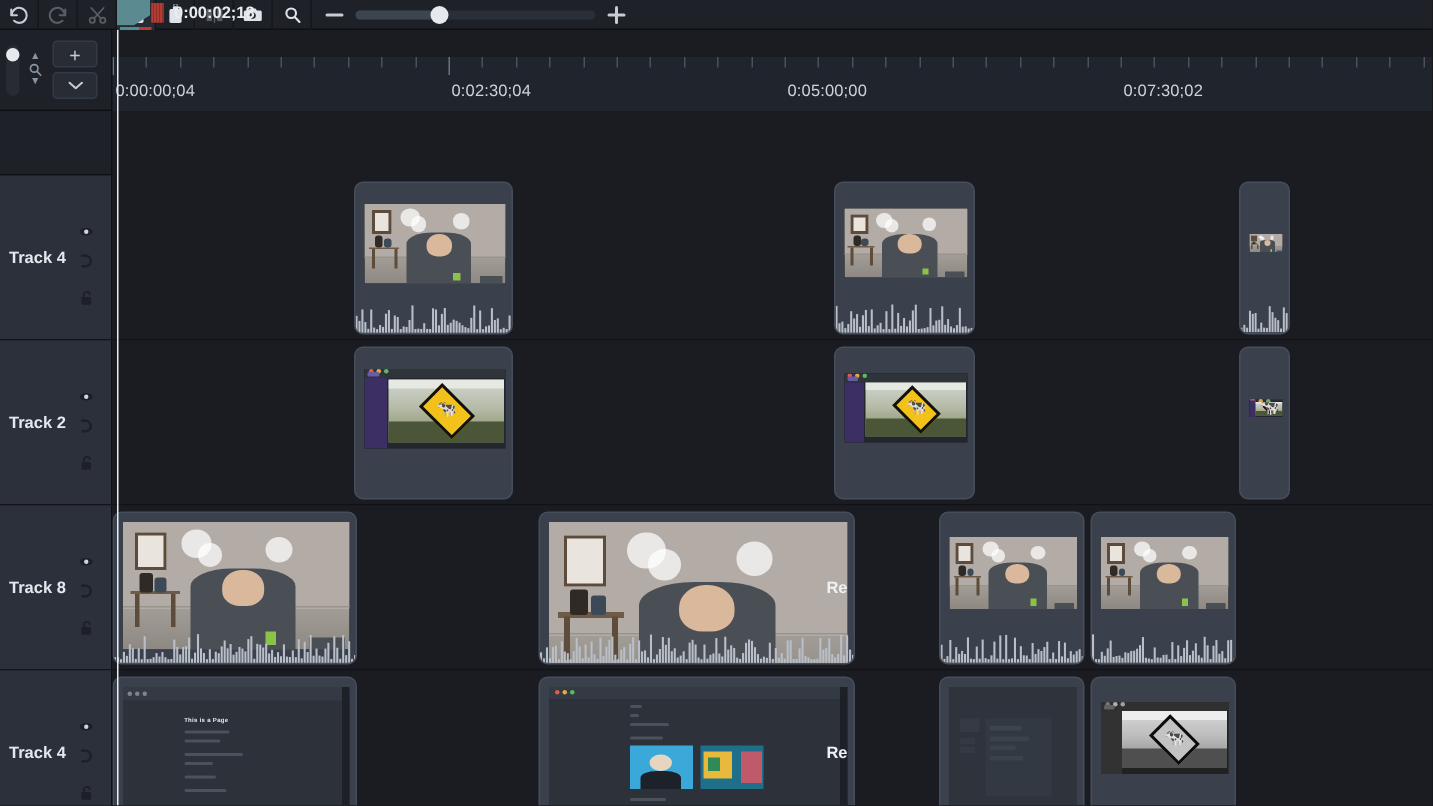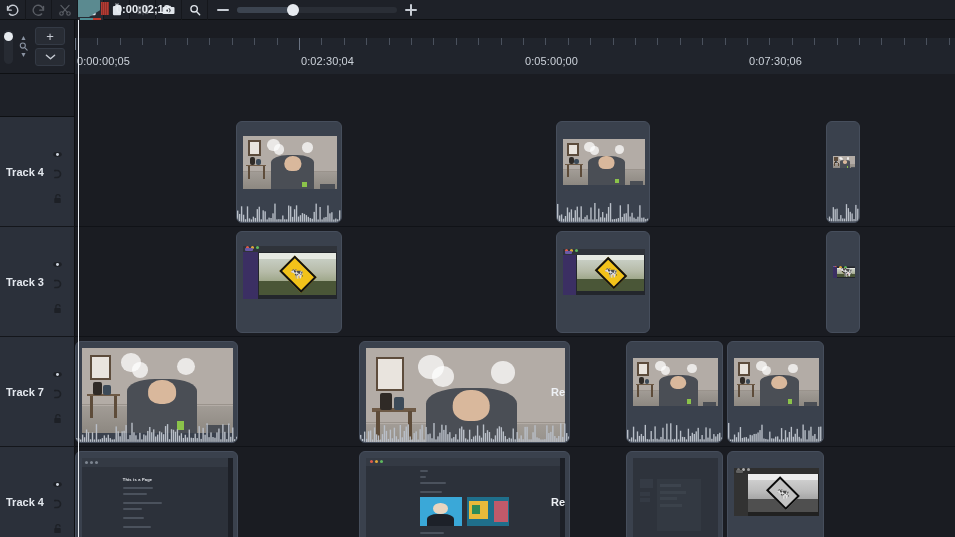--- a/index.html
+++ b/index.html
@@ -356,24 +356,24 @@
         <div class="tick minor" style="left: 672px;"></div>
         <div class="tick minor" style="left: 694px;"></div>
         <div class="tick minor" style="left: 717px;"></div>
         <div class="tick minor" style="left: 739px;"></div>
         <div class="tick minor" style="left: 762px;"></div>
         <div class="tick minor" style="left: 784px;"></div>
         <div class="tick minor" style="left: 806px;"></div>
         <div class="tick minor" style="left: 829px;"></div>
         <div class="tick minor" style="left: 851px;"></div>
         <div class="tick minor" style="left: 874px;"></div>
-        <div class="rlabel" style="left: 2px;">0:00:00;05</div>
+        <div class="rlabel" style="left: 2px;">0:00:00;04</div>
         <div class="rlabel" style="left: 226px;">0:02:30;04</div>
         <div class="rlabel" style="left: 450px;">0:05:00;00</div>
-        <div class="rlabel" style="left: 674px;">0:07:30;06</div>
+        <div class="rlabel" style="left: 674px;">0:07:30;02</div>
       </div>
   </div>
 
   <div class="ph-flag" id="ph-flag" style="left: 78px;">
     <div class="ph-tab"></div>
     <div class="ph-rec"></div>
     <div class="ph-time">0:00:02;18</div>
   </div>
   <div class="playhead-line" id="ph-line" style="left: 78px; top: 20px;"></div>
 
@@ -393,42 +393,42 @@
   </svg>
         </div>
      <div class="tctrl lock">
           <svg width="11" height="13" viewBox="0 0 24 24" fill="#1d2026">
     <rect x="5" y="11" width="14" height="11" rx="2"></rect>
     <path d="M8.5 11 V8 a4.5 4.5 0 0 1 9 0" fill="none" stroke="#1d2026" stroke-width="2.6"></path>
   </svg>
         </div>
       </div>
       <div class="thead" style="top: 227px;">
-        <div class="tname">Track 3</div>
+        <div class="tname">Track 2</div>
      <div class="tctrl eye">
           <svg width="13" height="13" viewBox="0 0 24 24" fill="none">
     <ellipse cx="12" cy="12" rx="8" ry="4.6" fill="#1d2026"></ellipse>
     <circle cx="12" cy="12" r="2.7" fill="#cfd5de"></circle>
   </svg>
         </div>
      <div class="tctrl mag">
           <svg width="12" height="13" viewBox="0 0 24 24" fill="none" stroke="#1d2026" stroke-width="3.4" stroke-linecap="round">
     <path d="M8 4 h4 a7 7 0 0 1 0 14 h-4"></path>
     <path d="M8 4 h0.2"></path>
   </svg>
         </div>
      <div class="tctrl lock">
           <svg width="11" height="13" viewBox="0 0 24 24" fill="#1d2026">
     <rect x="5" y="11" width="14" height="11" rx="2"></rect>
     <path d="M8.5 11 V8 a4.5 4.5 0 0 1 9 0" fill="none" stroke="#1d2026" stroke-width="2.6"></path>
   </svg>
         </div>
       </div>
       <div class="thead" style="top: 337px;">
-        <div class="tname">Track 7</div>
+        <div class="tname">Track 8</div>
      <div class="tctrl eye">
           <svg width="13" height="13" viewBox="0 0 24 24" fill="none">
     <ellipse cx="12" cy="12" rx="8" ry="4.6" fill="#1d2026"></ellipse>
     <circle cx="12" cy="12" r="2.7" fill="#cfd5de"></circle>
   </svg>
         </div>
      <div class="tctrl mag">
           <svg width="12" height="13" viewBox="0 0 24 24" fill="none" stroke="#1d2026" stroke-width="3.4" stroke-linecap="round">
     <path d="M8 4 h4 a7 7 0 0 1 0 14 h-4"></path>
     <path d="M8 4 h0.2"></path>

